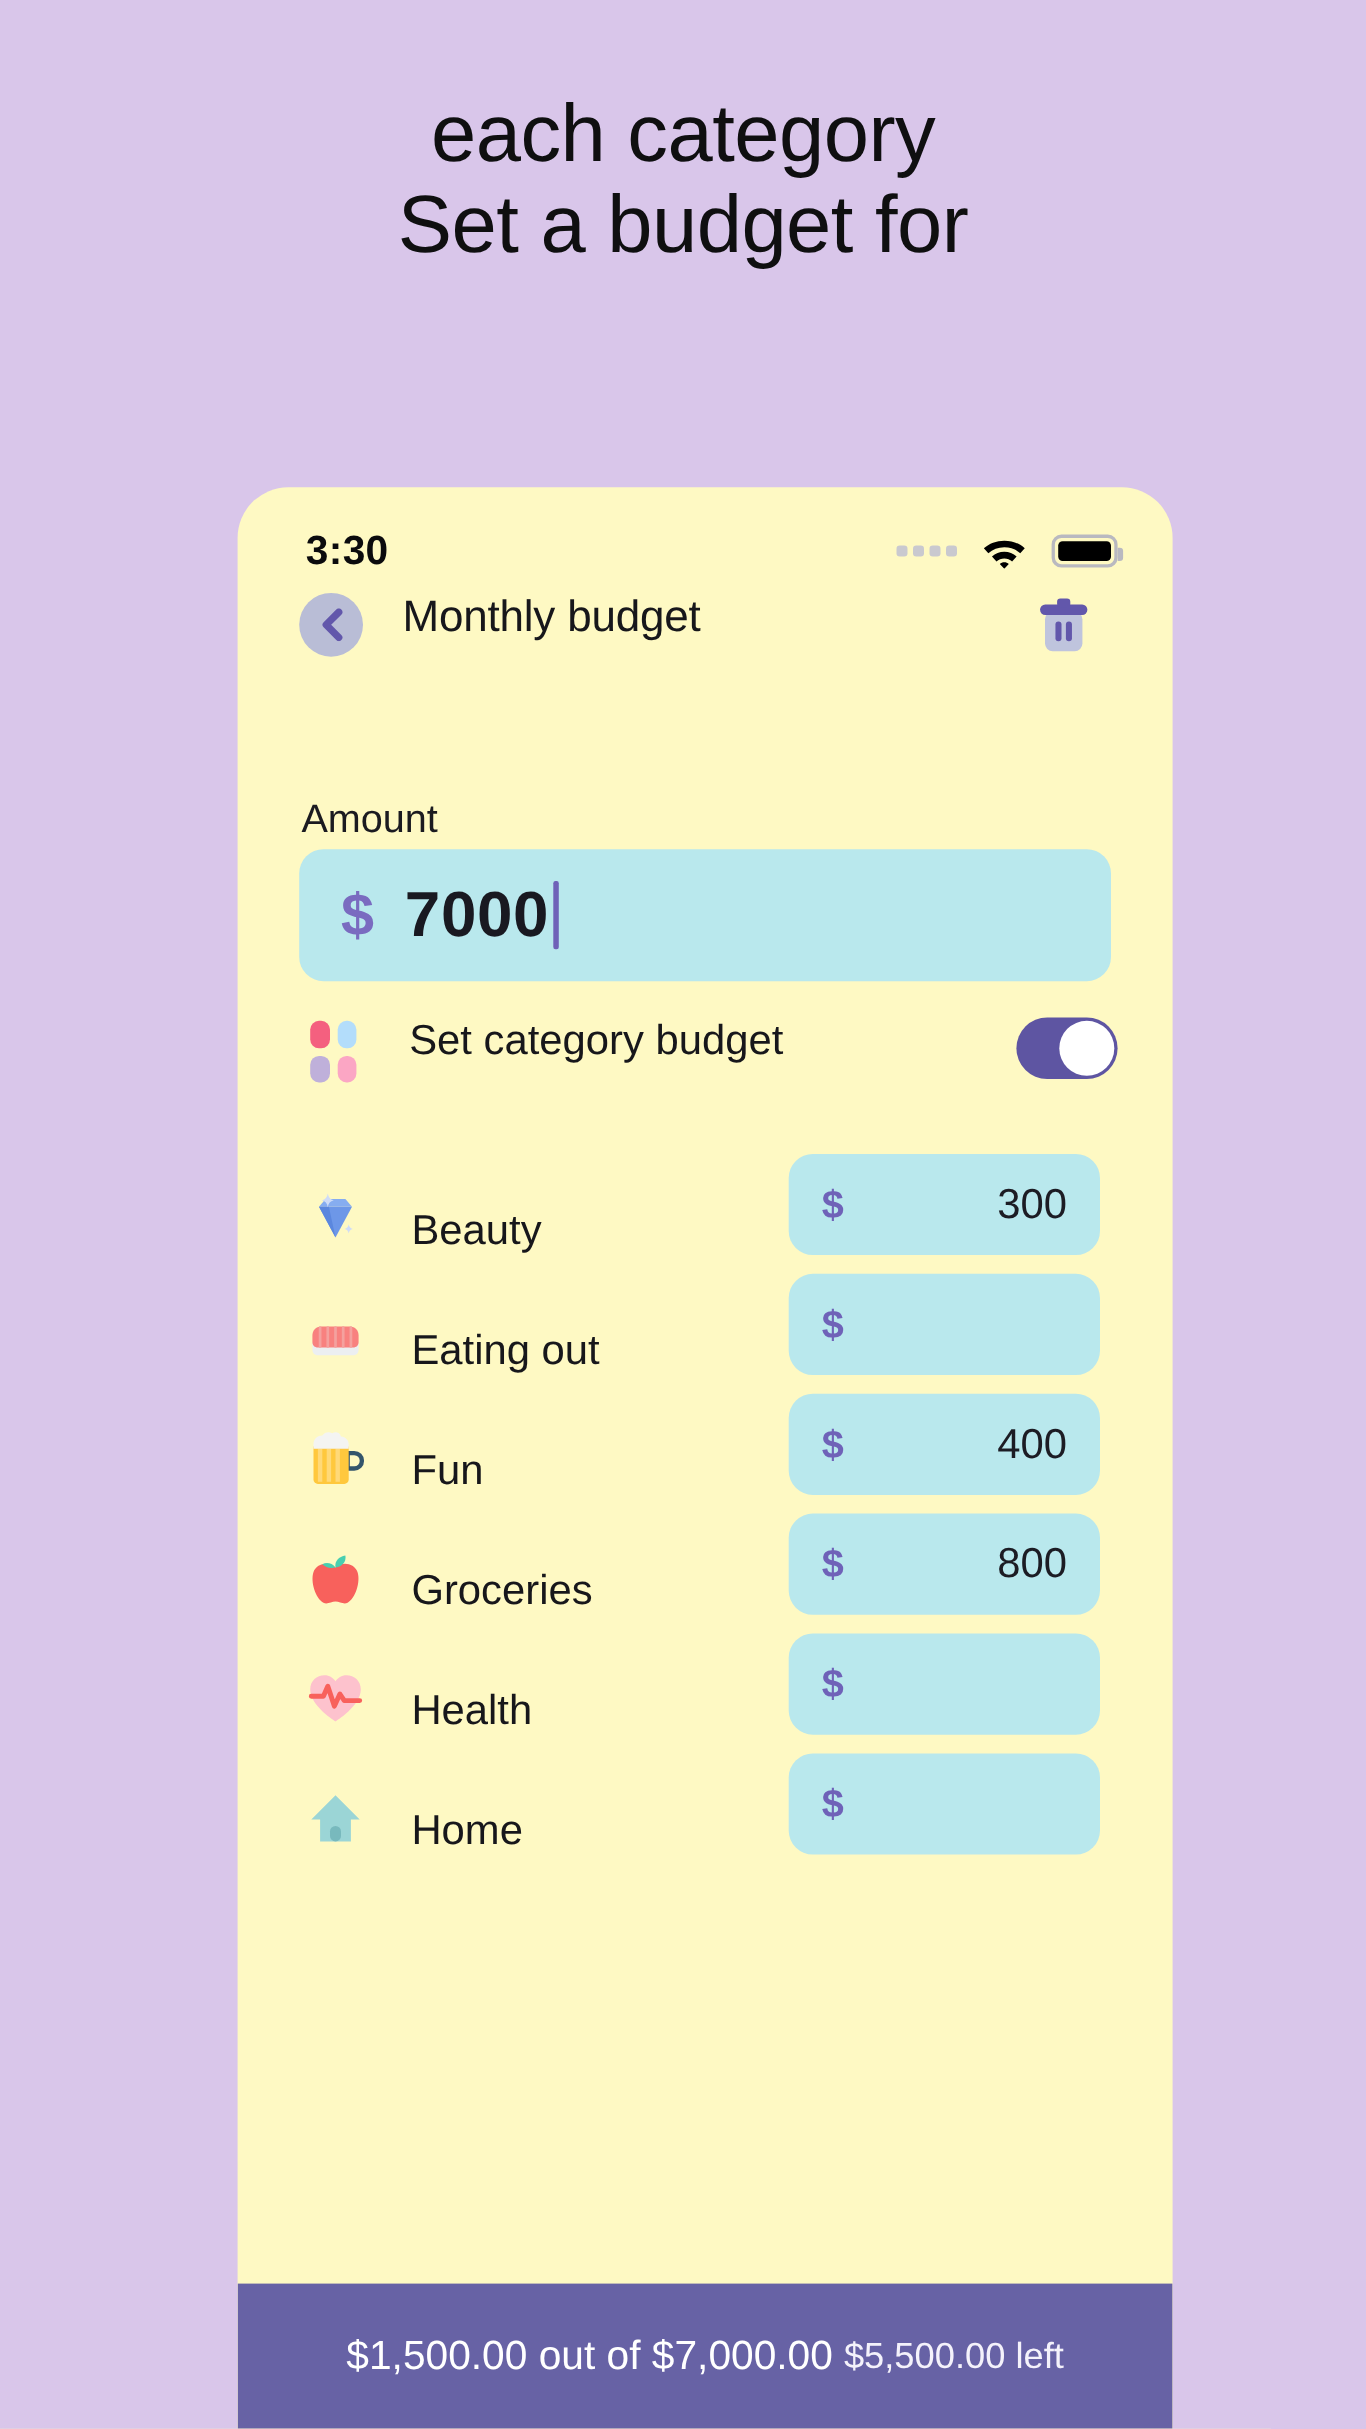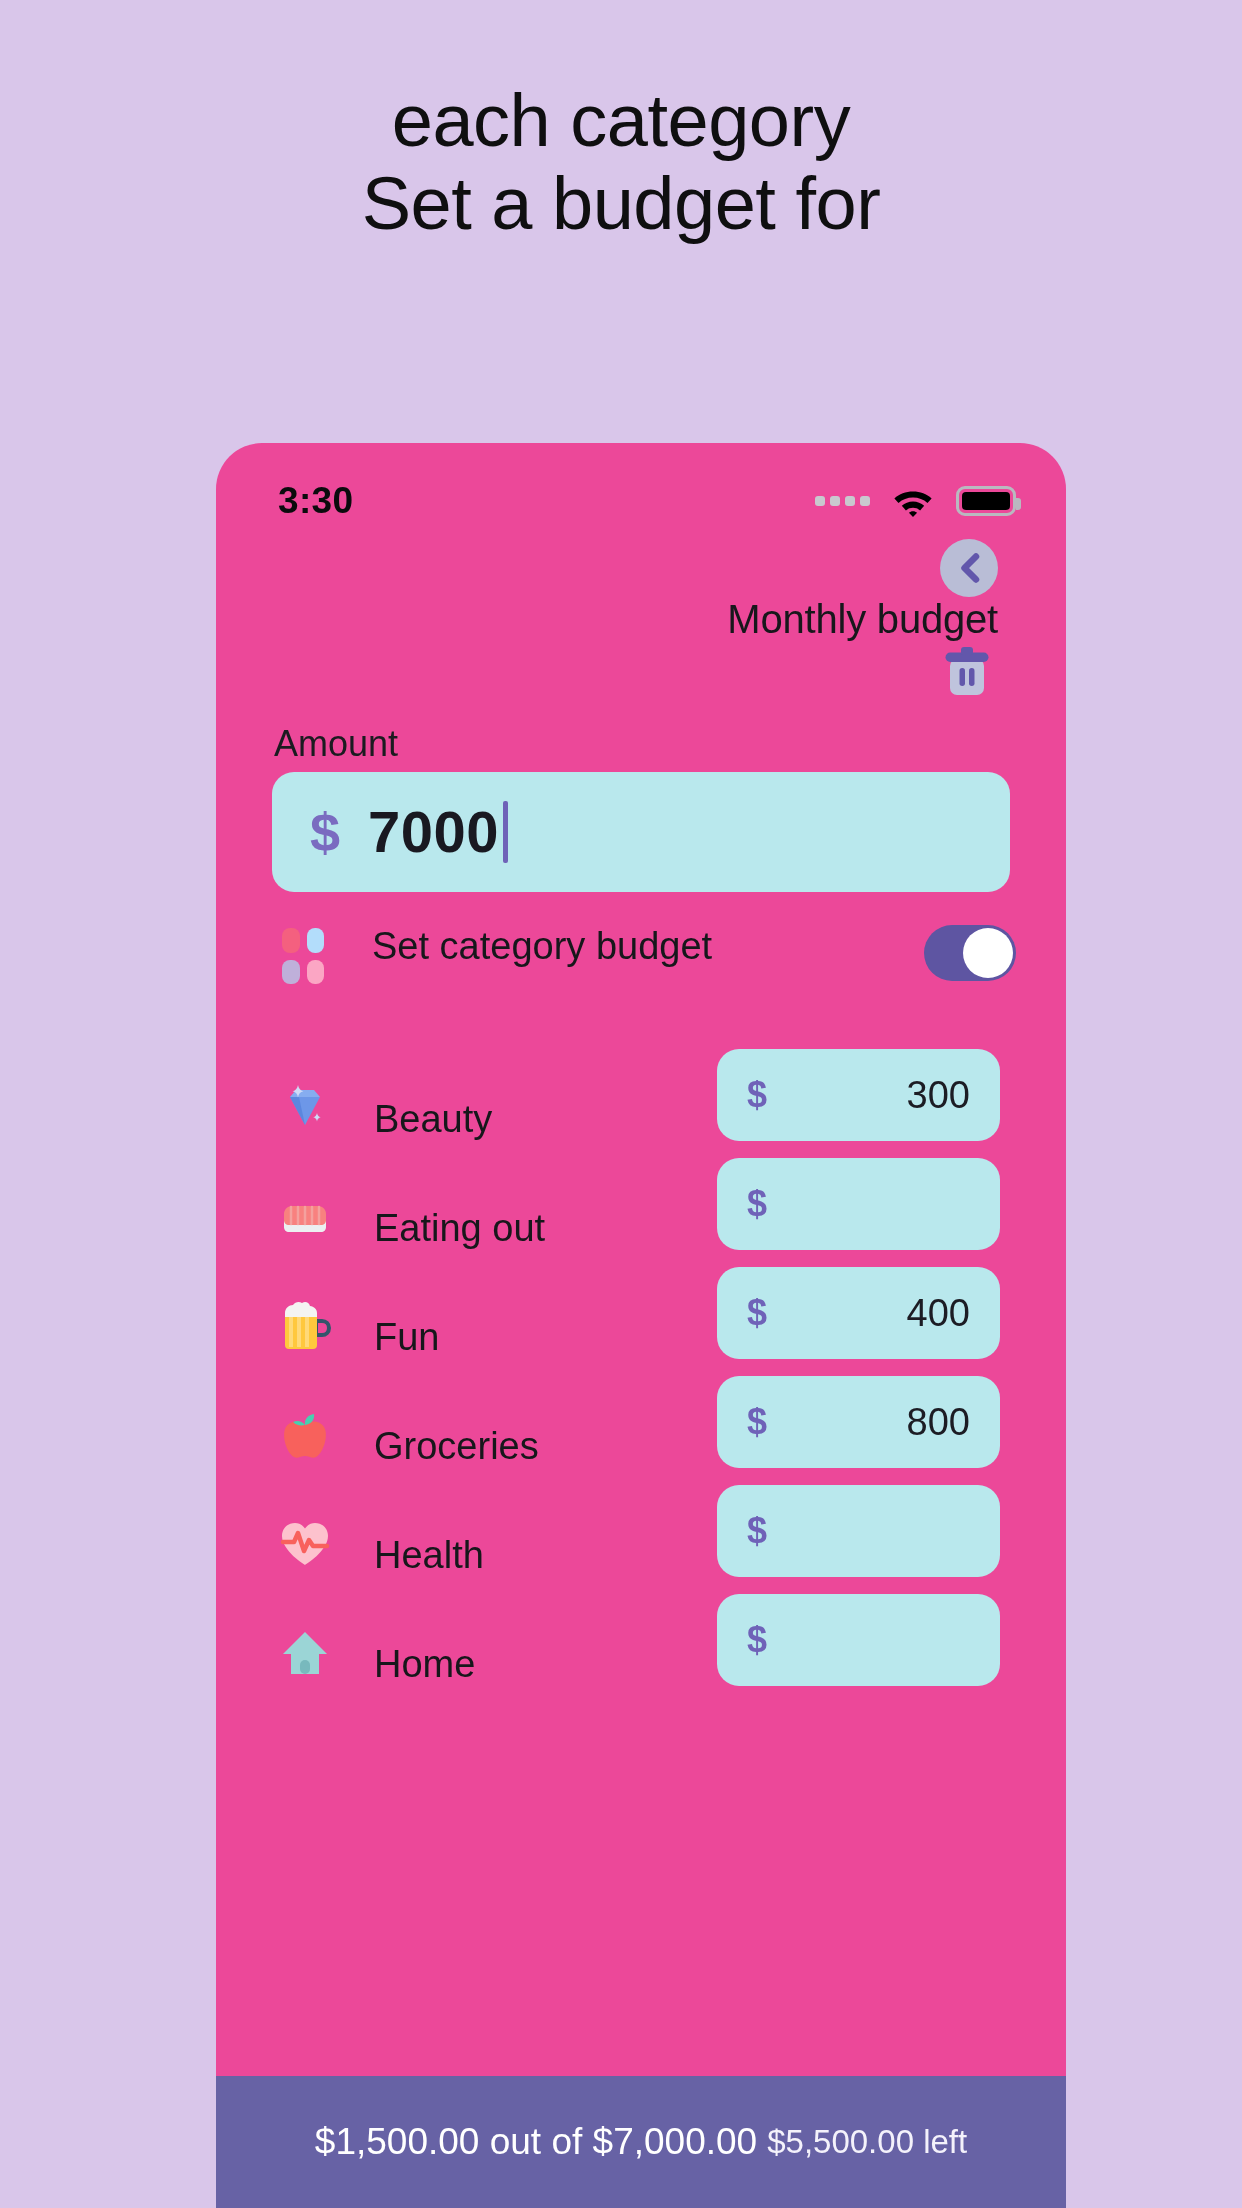--- a/index.html
+++ b/index.html
@@ -22,21 +22,21 @@
     font-weight:400;
     letter-spacing:-0.5px;
     padding:0 140px;
   }
 
   
   .phone{
     position:absolute;
     left:216px; top:443px;
     width:850px; height:1765px;
-    background:#ec4899;
+    background:#fef9c3;
     border-radius:46px 46px 0 0;
     overflow:hidden;
   }
 
   
   .statusbar{
     position:absolute; top:0; left:0; right:0;
     height:92px;
     display:flex; align-items:center;
     justify-content:space-between;
@@ -62,23 +62,22 @@
     content:""; position:absolute; right:-8px; top:9px;
     width:5px; height:12px; border-radius:0 3px 3px 0;
     background:#b9b9c0;
   }
   .batt i{ display:block; width:100%; height:100%; background:#000; border-radius:4px; }
 
   
   .appbar{
     position:absolute; top:96px; left:0; right:0;
     height:110px;
-    display:flex; align-items:flex-end;
+    display:flex; align-items:flex-start;
     padding:0 68px 0 56px;
-    flex-direction:column;
   }
   .back-btn{
     width:58px; height:58px; border-radius:50%;
     background:#b9bdd6;
     display:flex; align-items:center; justify-content:center;
     flex:0 0 auto;
   }
   .appbar-title{
     margin-left:36px;
     font-size:40px; color:#17171b; font-weight:400;

